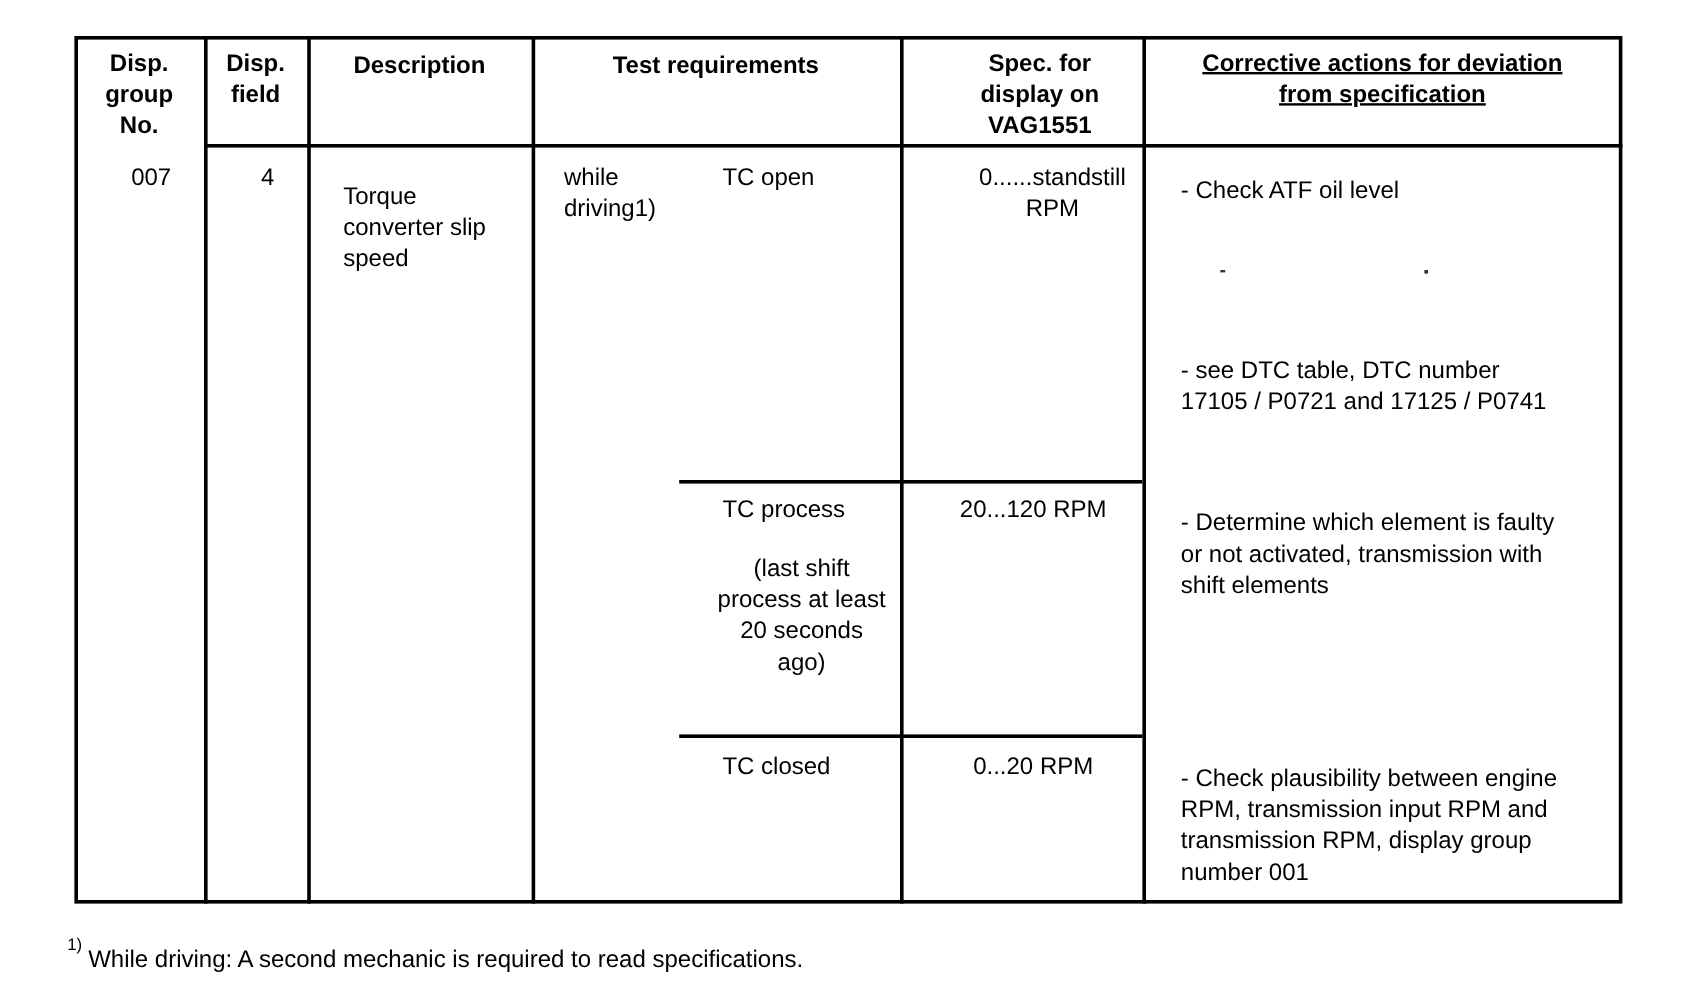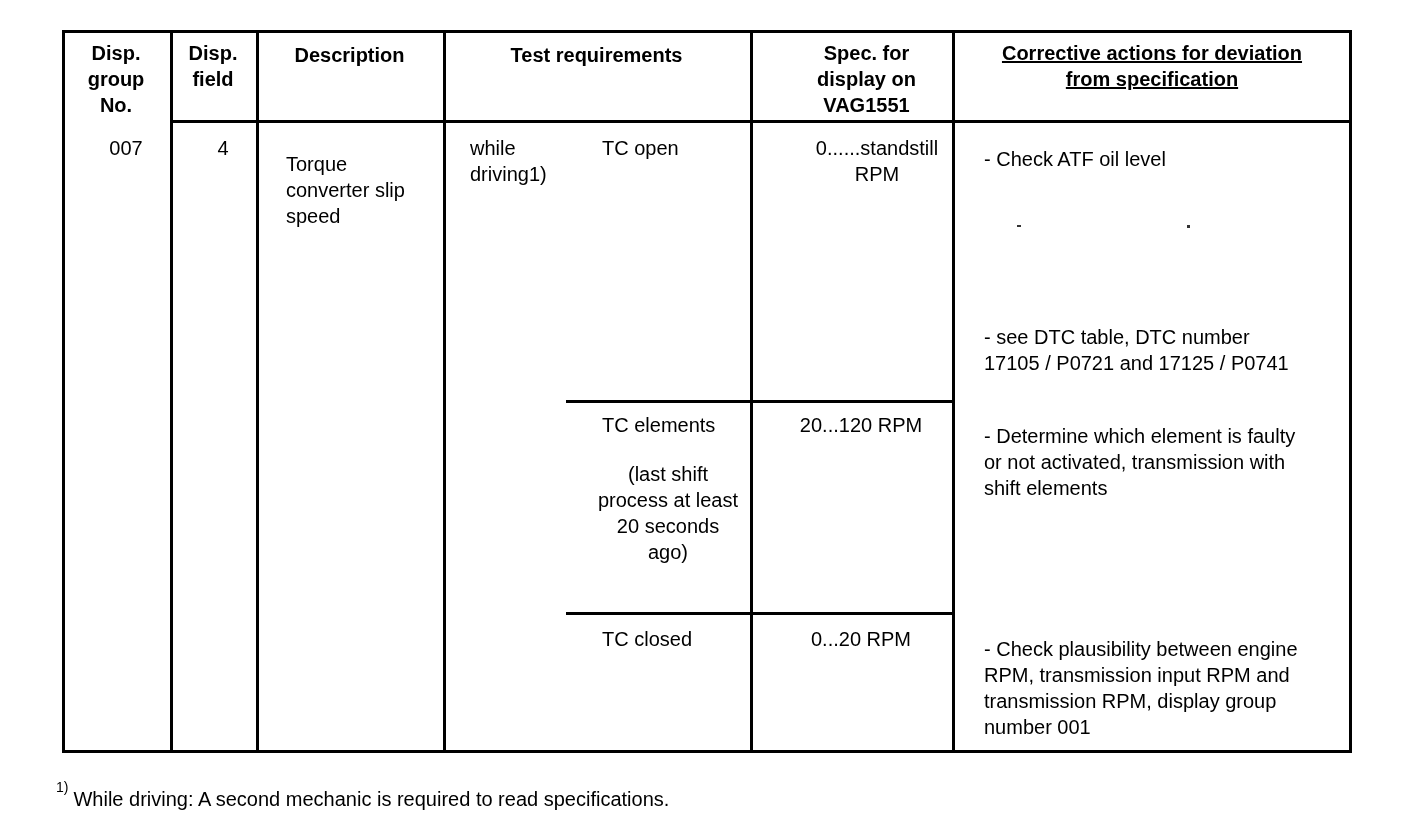--- a/index.html
+++ b/index.html
@@ -67,36 +67,36 @@
 converter slip
 speed</div>
 
 <div class="abs txt pre" style="left:450px; top:135px; width:112px;">while
 driving1)</div>
 
 <div class="abs txt" style="left:582px; top:135px; width:165px;">TC open</div>
 <div class="abs txt pre ctr" style="left:750px; top:135px; width:234px;text-align:center;">0......standstill
 RPM</div>
 
-<div class="abs txt" style="left:582px; top:412px; width:165px;">TC elements</div>
+<div class="abs txt" style="left:582px; top:412px; width:165px;">TC process</div>
 <div class="abs txt pre ctr" style="left:566px; top:461px; width:184px;">(last shift
 process at least
 20 seconds
 ago)</div>
 <div class="abs txt ctr" style="left:750px; top:412px; width:202px;">20...120 RPM</div>
 
 <div class="abs txt" style="left:582px; top:626px; width:165px;">TC closed</div>
 <div class="abs txt ctr" style="left:750px; top:626px; width:202px;">0...20 RPM</div>
 
 <div class="abs txt pre" style="left:964px; top:146px; width:386px;">- Check ATF oil level</div>
 
 <div class="dot" style="left:1017px; top:225px; width:4px; height:2px;"></div>
 <div class="dot" style="left:1187px; top:225px; width:3px; height:3px;"></div>
 
-<div class="abs txt pre" style="left:964px; top:324px; width:386px;">- see DTC table, DTC number
+<div class="abs txt pre" style="left:964px; top:296px; width:386px;">- see DTC table, DTC number
 17105 / P0721 and 17125 / P0741</div>
 
 <div class="abs txt pre" style="left:964px; top:423px; width:386px;">- Determine which element is faulty
 or not activated, transmission with
 shift elements</div>
 
 <div class="abs txt pre" style="left:964px; top:636px; width:386px;">- Check plausibility between engine
 RPM, transmission input RPM and
 transmission RPM, display group
 number 001</div>

